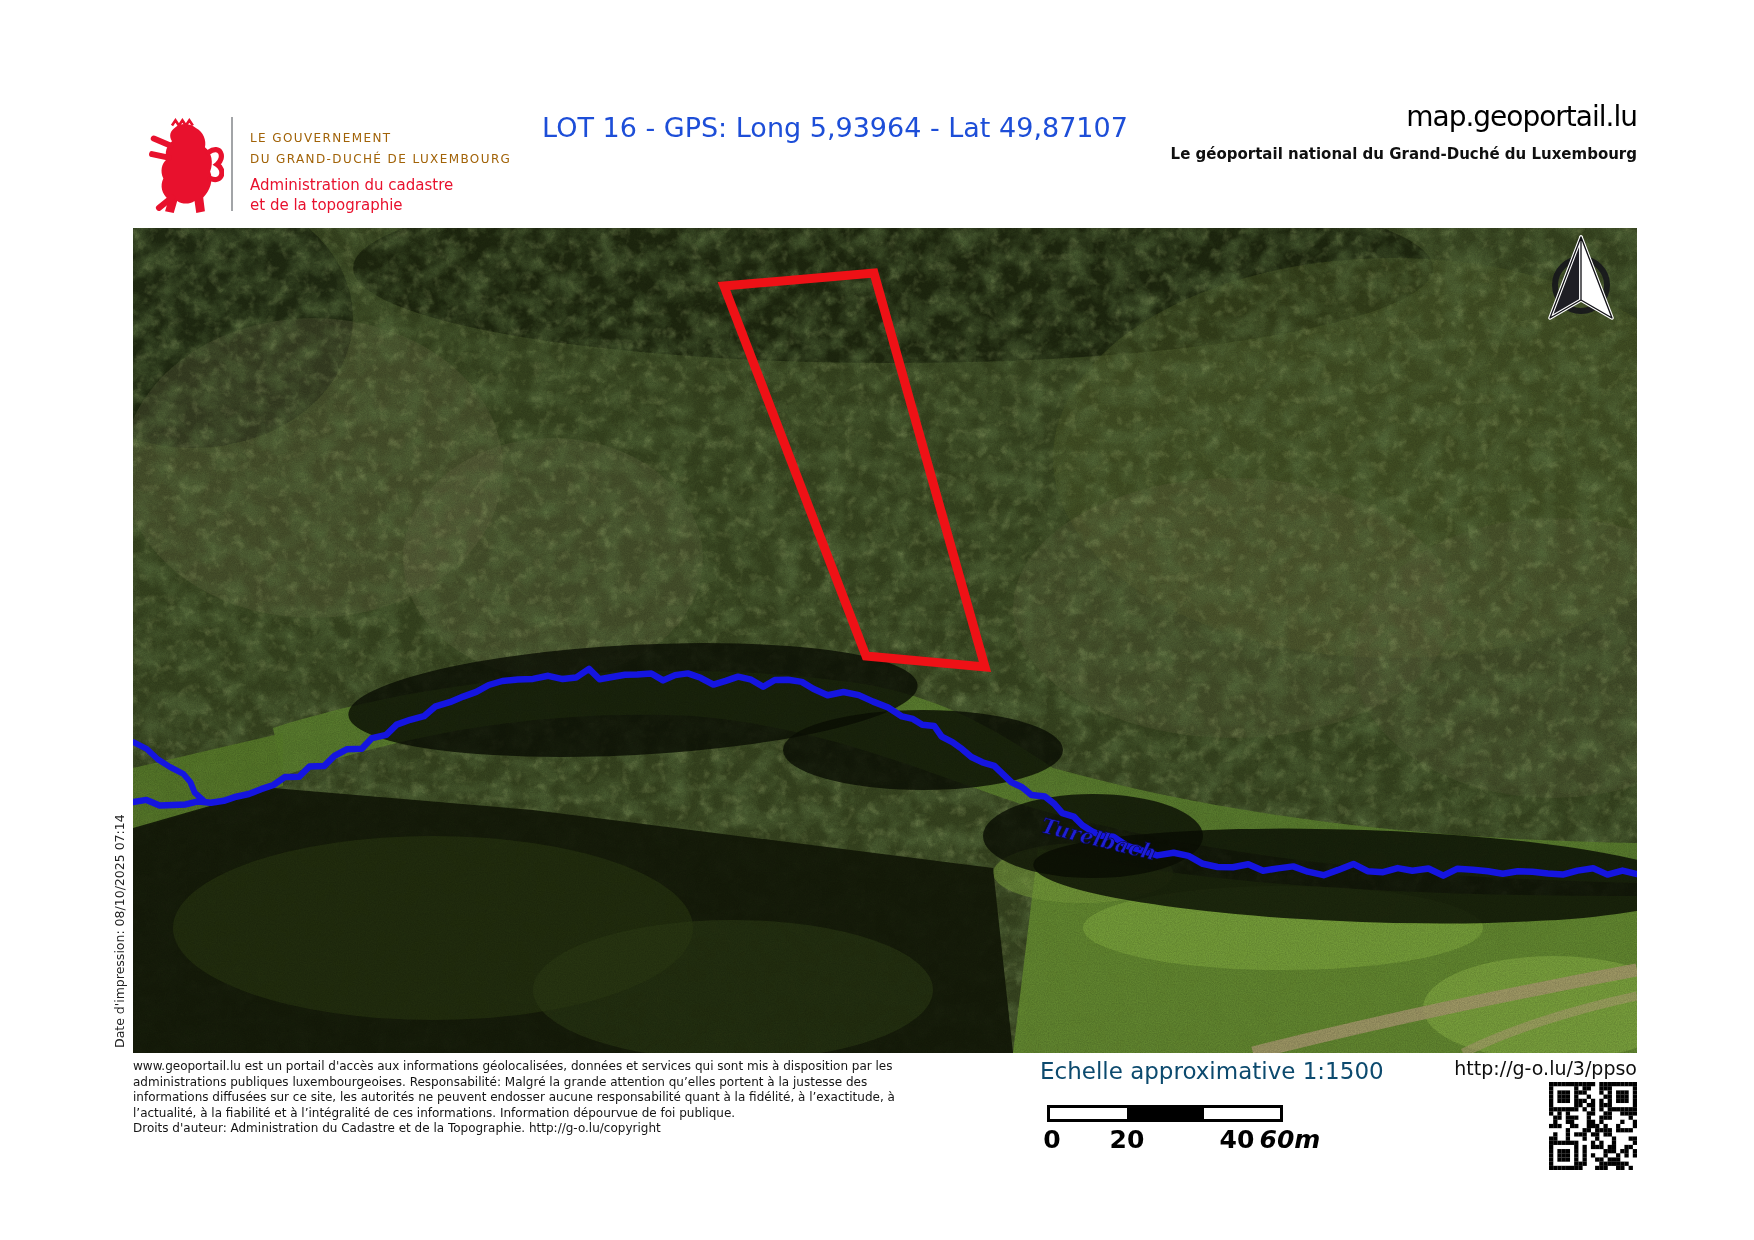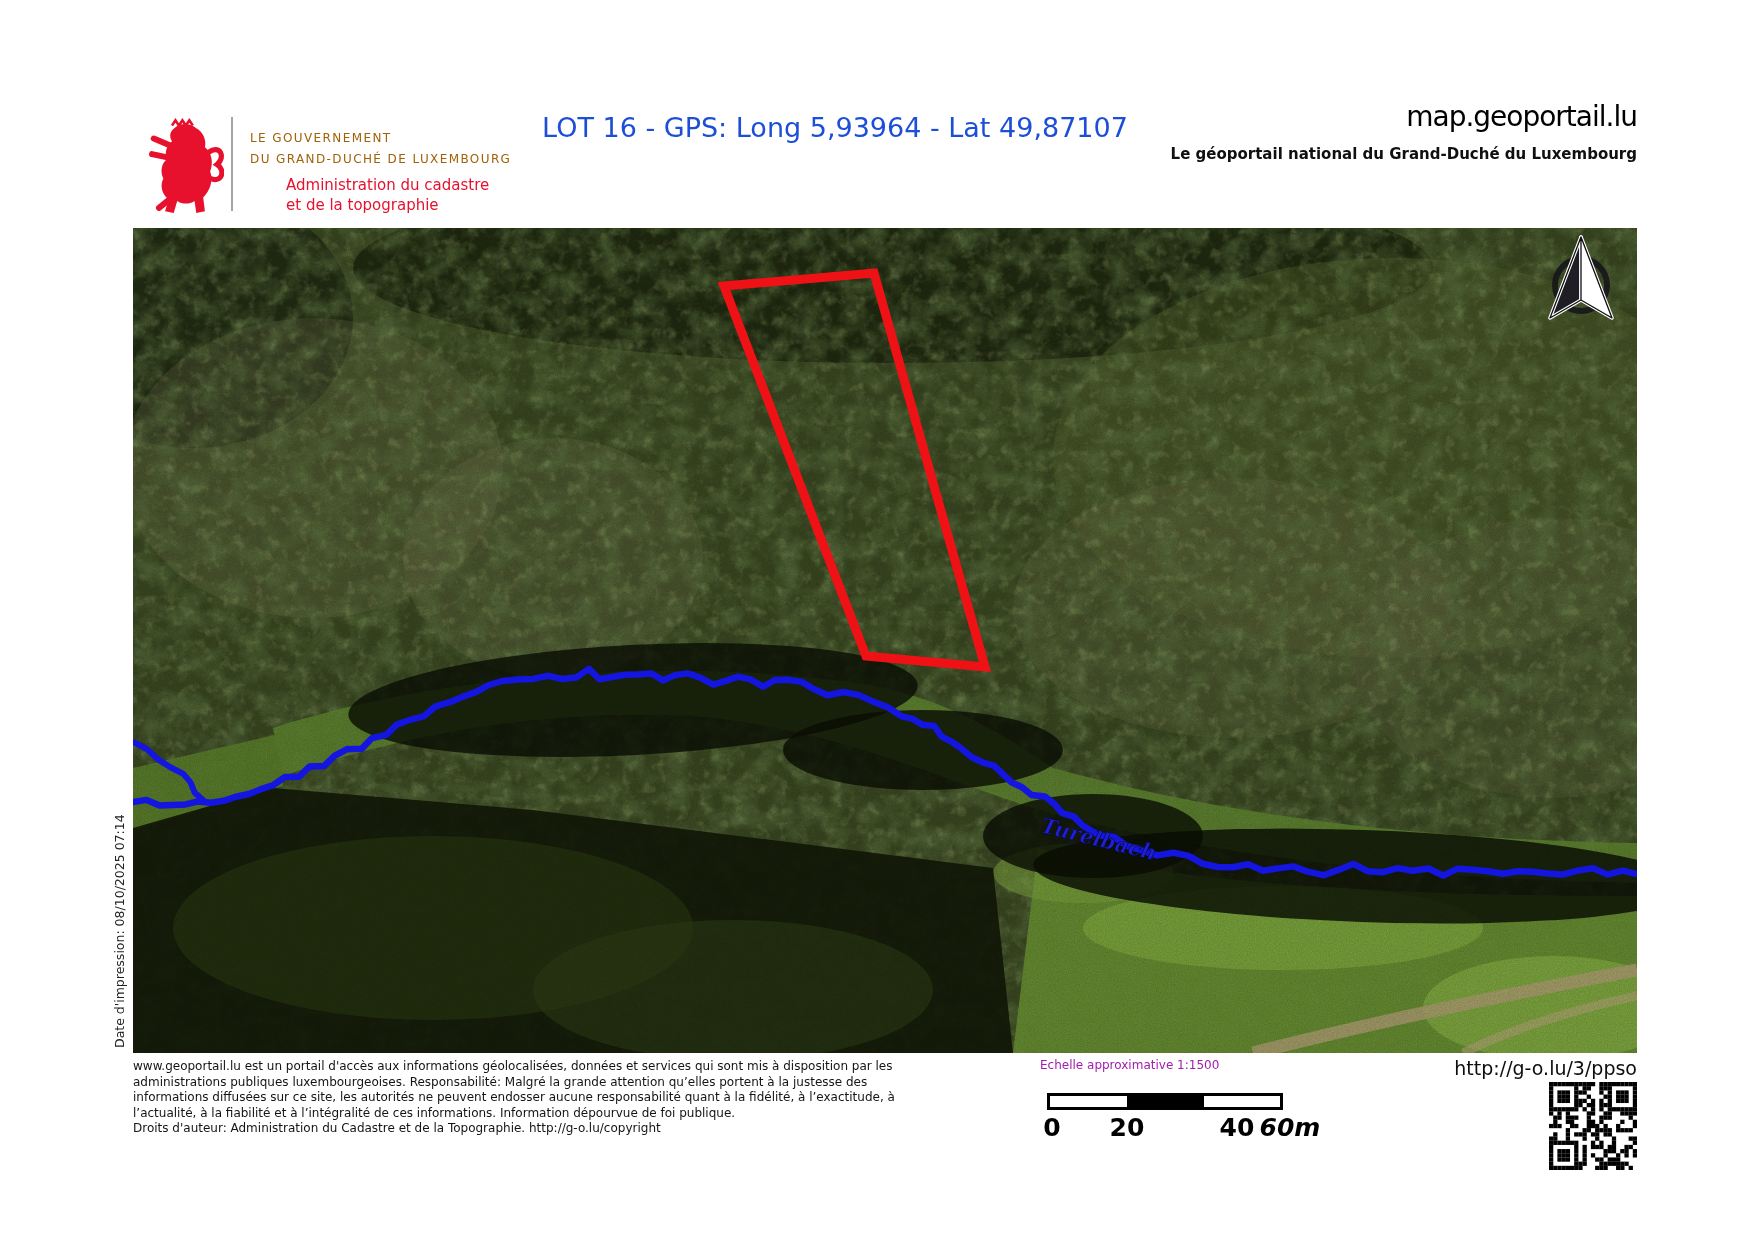--- a/index.html
+++ b/index.html
@@ -8,40 +8,40 @@
     font-family:"DejaVu Sans","Liberation Sans",sans-serif;color:#111;overflow:hidden;
   }
   .abs{position:absolute;}
 
   
   #lion-logo{left:146px;top:118px;width:78px;height:100px;}
   #logo-divider{left:231px;top:117px;width:2px;height:94px;background:#a2a4a7;}
   #gov-text{left:250px;top:128px;}
   .gov-gray{font-size:12px;line-height:21px;color:#a16207;letter-spacing:1.4px;}
   .gov-red{font-size:15px;line-height:20px;color:#e8112d;}
-  #gov-red-block{margin-top:5px;margin-left:36px;}
+  #gov-red-block{margin-top:5px;}
   #print-title{left:480px;top:112px;width:710px;text-align:center;font-size:27px;color:#1d4ed8;}
   #site-block{right:117px;top:94px;text-align:right;}
   #site-name{font-size:28px;letter-spacing:-1px;color:#000;line-height:46px;}
   #site-subtitle{font-size:15px;font-weight:600;color:#101010;margin-top:5px;padding-left:37px;}
 
   
   #map-frame{left:133px;top:228px;width:1504px;height:825px;background:#2c3716;}
   #map-frame svg{display:block;}
 
   
   #print-date{
     left:112px;top:1048px;transform:rotate(-90deg);transform-origin:0 0;
     font-size:12.5px;color:#222;white-space:nowrap;
   }
 
   
   #disclaimer{left:133px;top:1059px;width:860px;font-size:12px;line-height:15.6px;color:#141414;}
   #scale-area{left:1040px;top:1058px;width:260px;}
-  #scale-label{font-size:12px;color:#a21caf;white-space:nowrap;}
+  #scale-label{font-size:23px;color:#0c4a6e;white-space:nowrap;}
   #scale-bar{position:relative;margin-top:21px;margin-left:7px;width:236px;height:17px;border:3px solid #000;display:flex;box-sizing:border-box;background:#fff;}
   .scale-seg{height:100%;}
   #scale-ticks{position:relative;margin-left:7px;height:30px;margin-top:3px;}
   .tick{position:absolute;transform:translateX(-50%);font-size:25px;font-weight:600;color:#000;top:0;}
   #short-url{right:117px;top:1057px;font-size:19px;color:#0d0d0d;text-align:right;margin-left:36px;}
   #qr-box{left:1549px;top:1082px;width:88px;height:88px;}
 </style>
 </head>
 <body>
 

